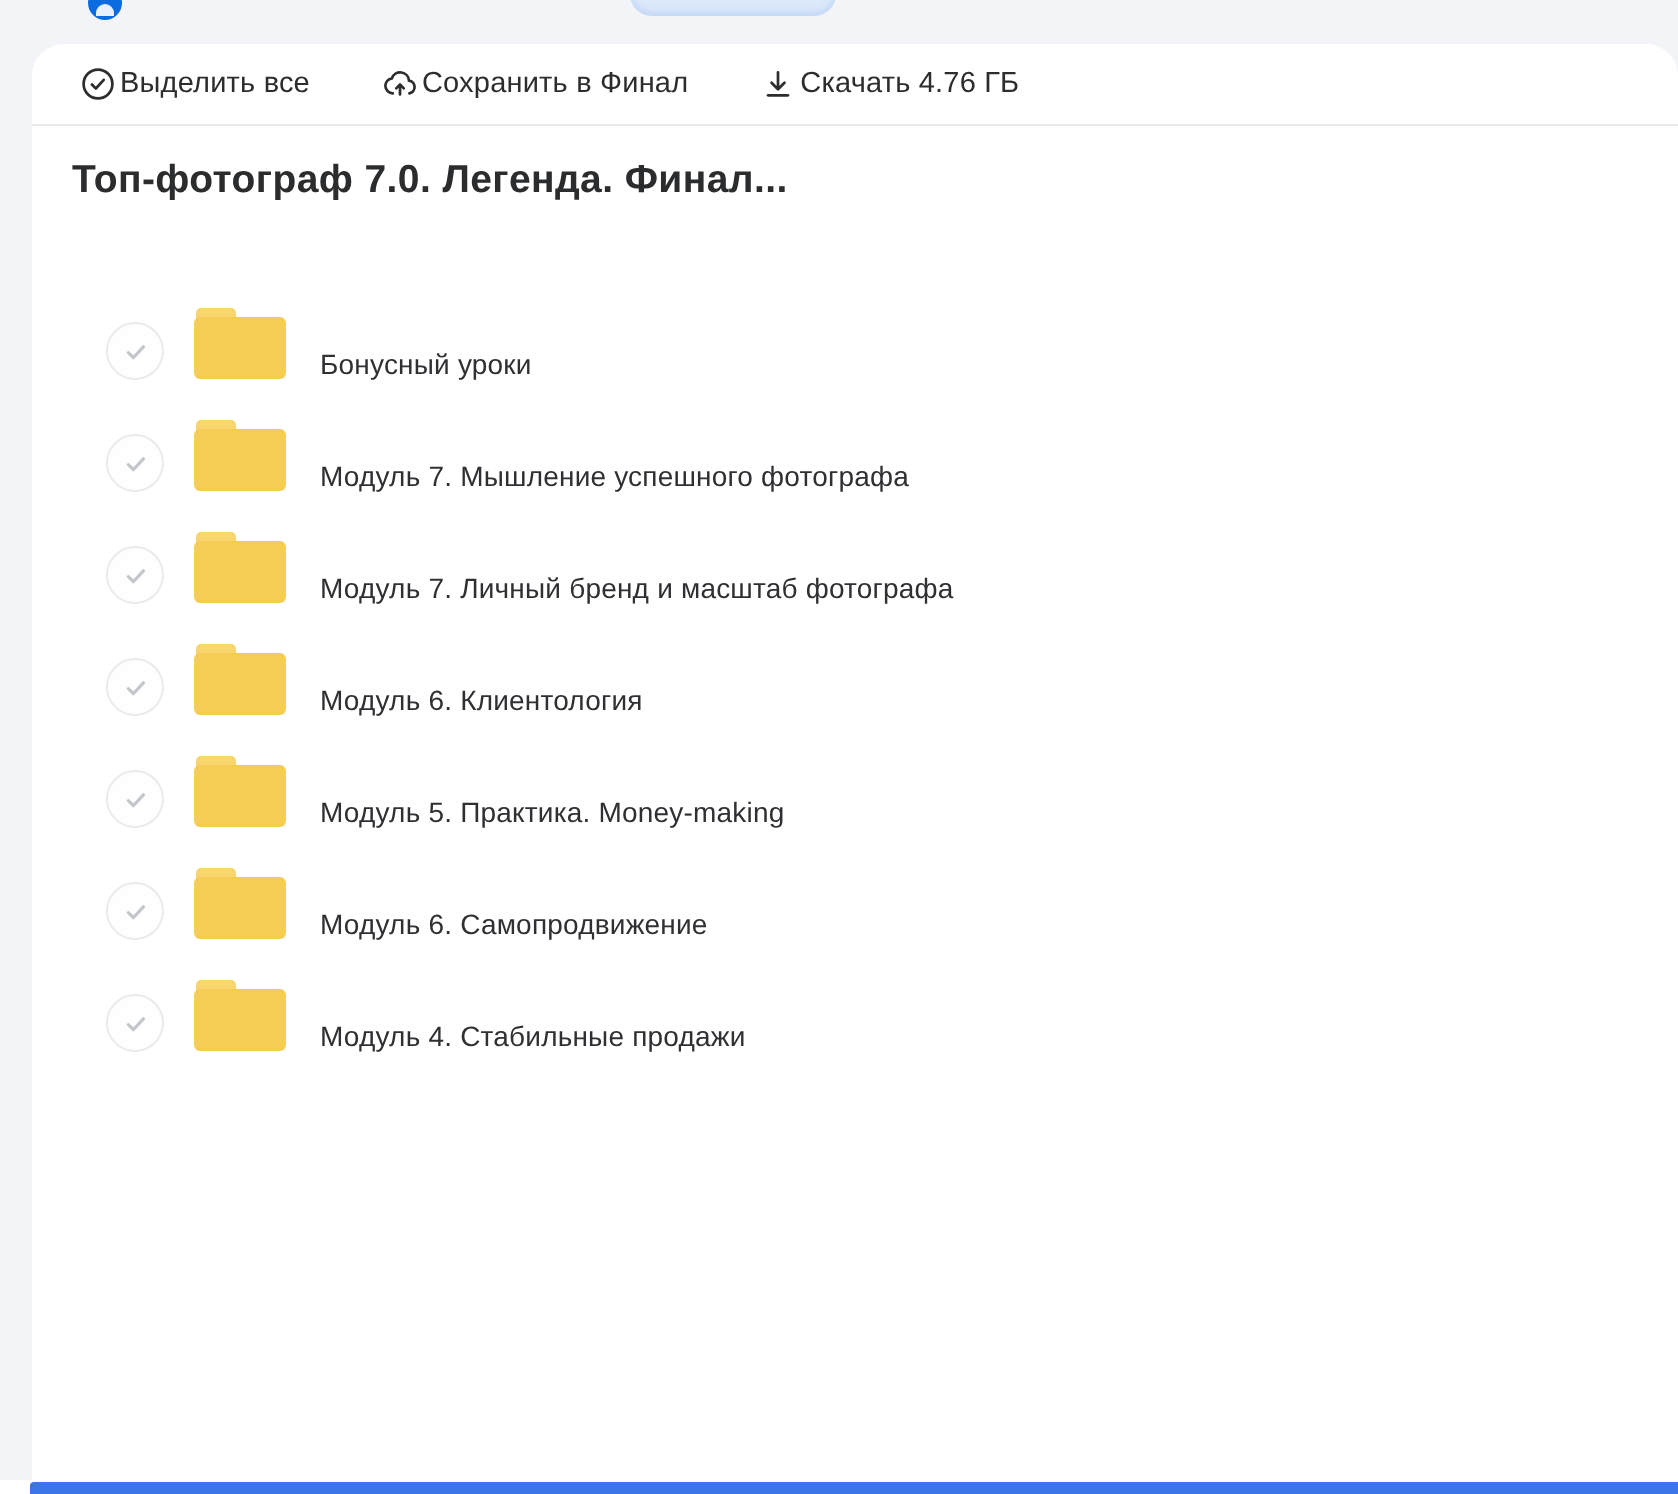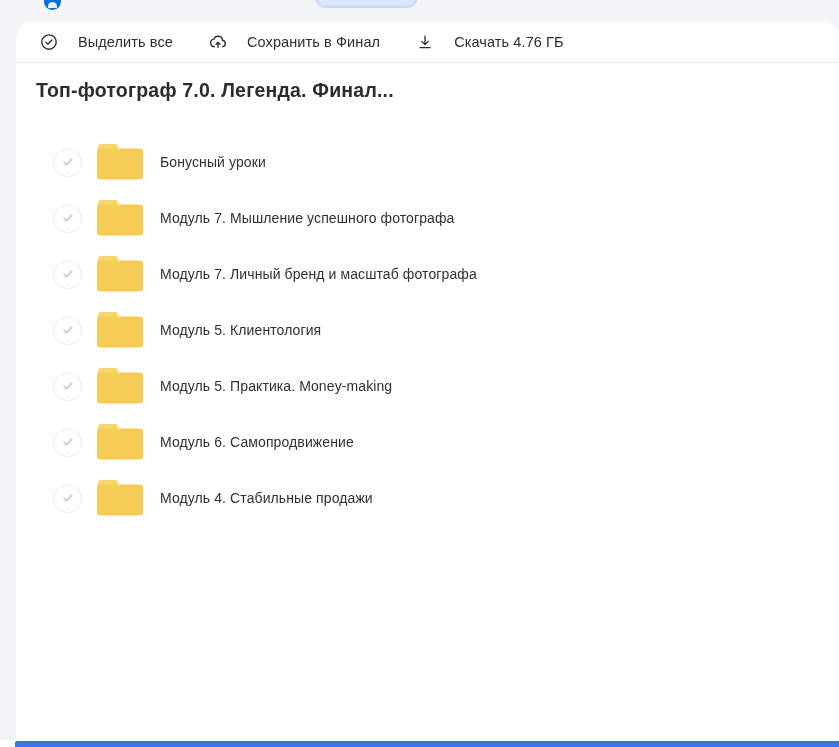--- a/index.html
+++ b/index.html
@@ -15,30 +15,30 @@
   .top-pill{position:absolute;left:315px;top:-14px;width:103px;height:22px;border-radius:12px;background:#DCE9FB;box-shadow:inset 0 -2px 3px rgba(120,160,230,.25);}
   .card{
     position:absolute;left:16px;top:22px;right:0;bottom:7px;
     background:#ffffff;border-radius:16px 16px 0 0;
   }
   .toolbar{
     display:flex;align-items:center;gap:36px;
     height:40px;padding-left:24px;
     border-bottom:1px solid #E8EAED;
   }
-  .tb-item{display:flex;align-items:center;gap:20px;cursor:pointer;background:none;border:none;padding:0;font:inherit;}
+  .tb-item{display:flex;align-items:center;gap:2px;cursor:pointer;background:none;border:none;padding:0;font:inherit;}
   .tb-item .lbl{font-size:14.5px;color:#2C2D2E;letter-spacing:.1px;}
   .tb-icon{width:18px;height:18px;display:block;}
   .page-title{
     margin:16px 0 0 20px;
     font-size:19.5px;font-weight:700;color:#2B2C2E;letter-spacing:.2px;
   }
   .folder-list{margin-top:32px;}
   .folder-row{
-    display:flex;align-items:center;height:56px;padding-left:37px;cursor:pointer;
+    display:flex;align-items:flex-end;height:56px;padding-left:37px;cursor:pointer;
   }
   .cb{
     width:29px;height:29px;border-radius:50%;
     border:1px solid #E9EBEE;background:#FEFEFE;
     display:flex;align-items:center;justify-content:center;
     box-sizing:border-box;flex:none;
   }
   .cb svg{width:14px;height:14px;display:block;}
   .folder-ico{width:46px;height:36px;margin-left:15px;flex:none;display:block;}
   .folder-name{margin-left:17px;font-size:14px;color:#2F3033;letter-spacing:.1px;}
@@ -140,21 +140,21 @@
       <svg viewBox="0 0 14 14">
         <path d="M3.2 7.3l2.5 2.5 5-5.4" fill="none" stroke="#C3C7CD" stroke-width="1.6" stroke-linecap="round" stroke-linejoin="round"></path>
       </svg>
     </span>
     <span>
       <svg class="folder-ico" viewBox="0 0 46 36">
         <rect x="1" y="0" width="20" height="13" rx="2.5" fill="#F7D76C"></rect>
         <rect x="0" y="4.5" width="46" height="31" rx="3" fill="#F5CD55"></rect>
       </svg>
     </span>
-    <span class="folder-name">Модуль 5. Клиентология</span>
+    <span class="folder-name">Модуль 6. Клиентология</span>
   </div>
 
 
   <div class="folder-row">
     <span class="cb">
       <svg viewBox="0 0 14 14">
         <path d="M3.2 7.3l2.5 2.5 5-5.4" fill="none" stroke="#C3C7CD" stroke-width="1.6" stroke-linecap="round" stroke-linejoin="round"></path>
       </svg>
     </span>
     <span>

